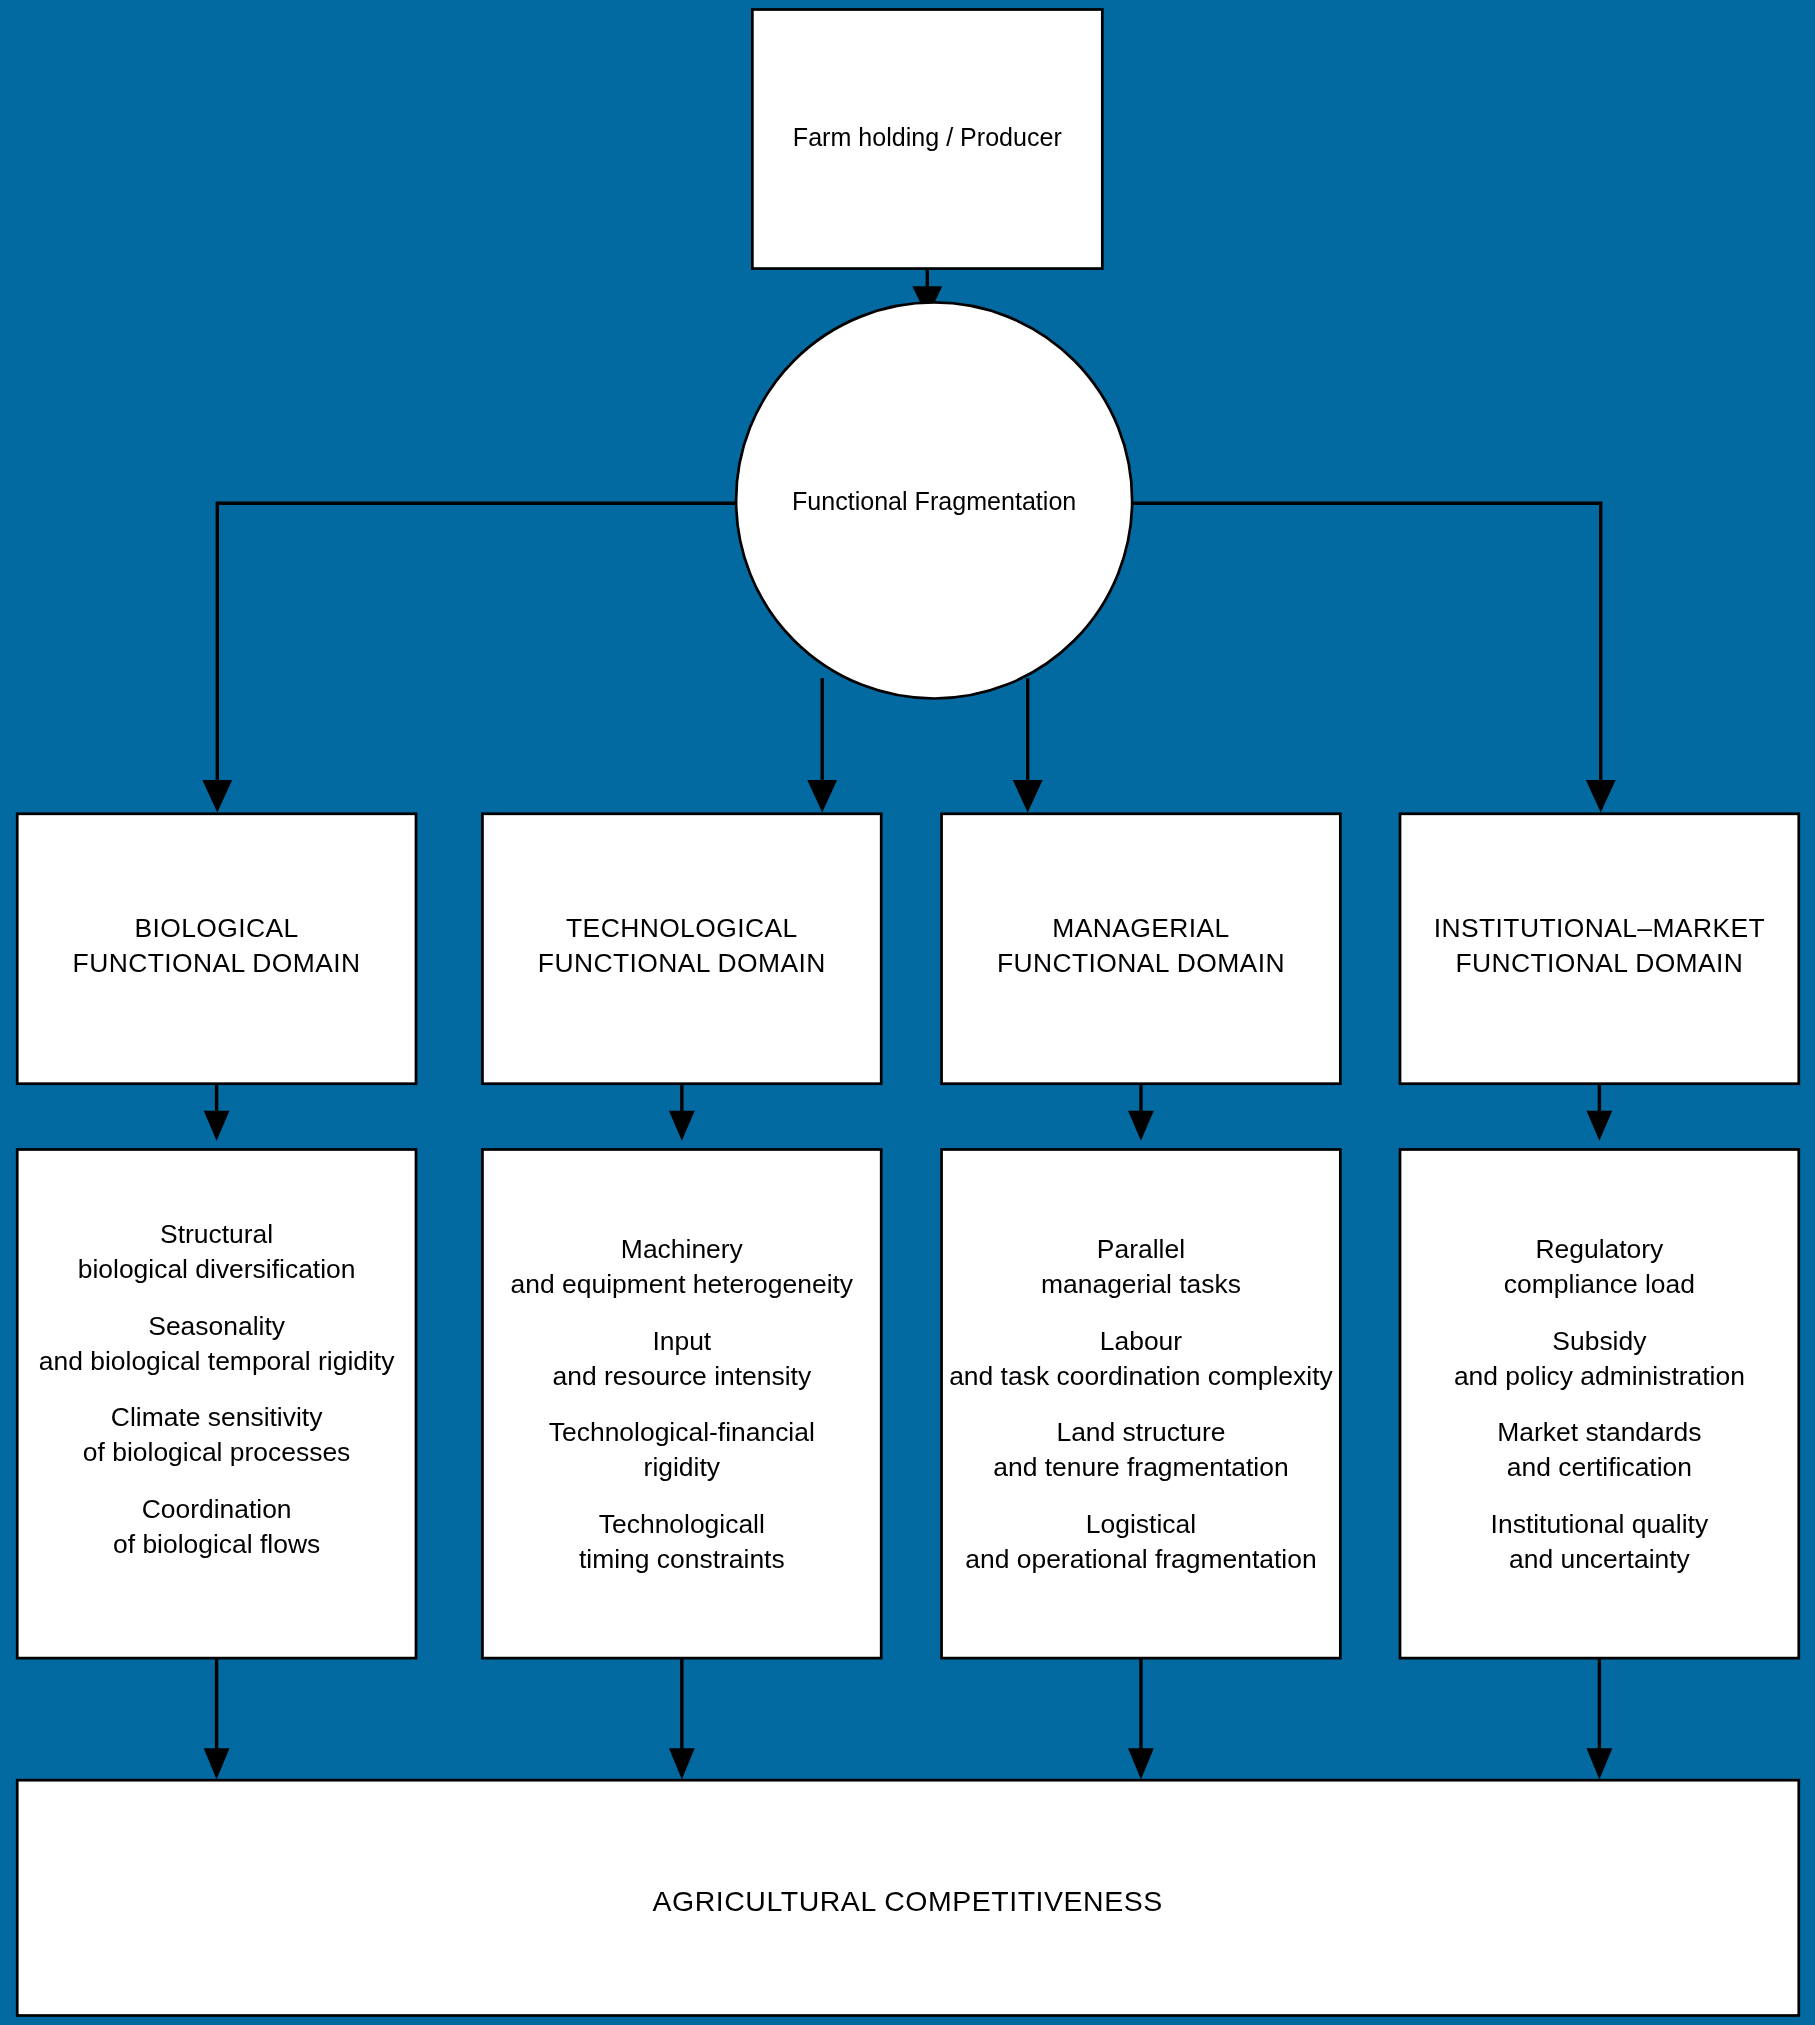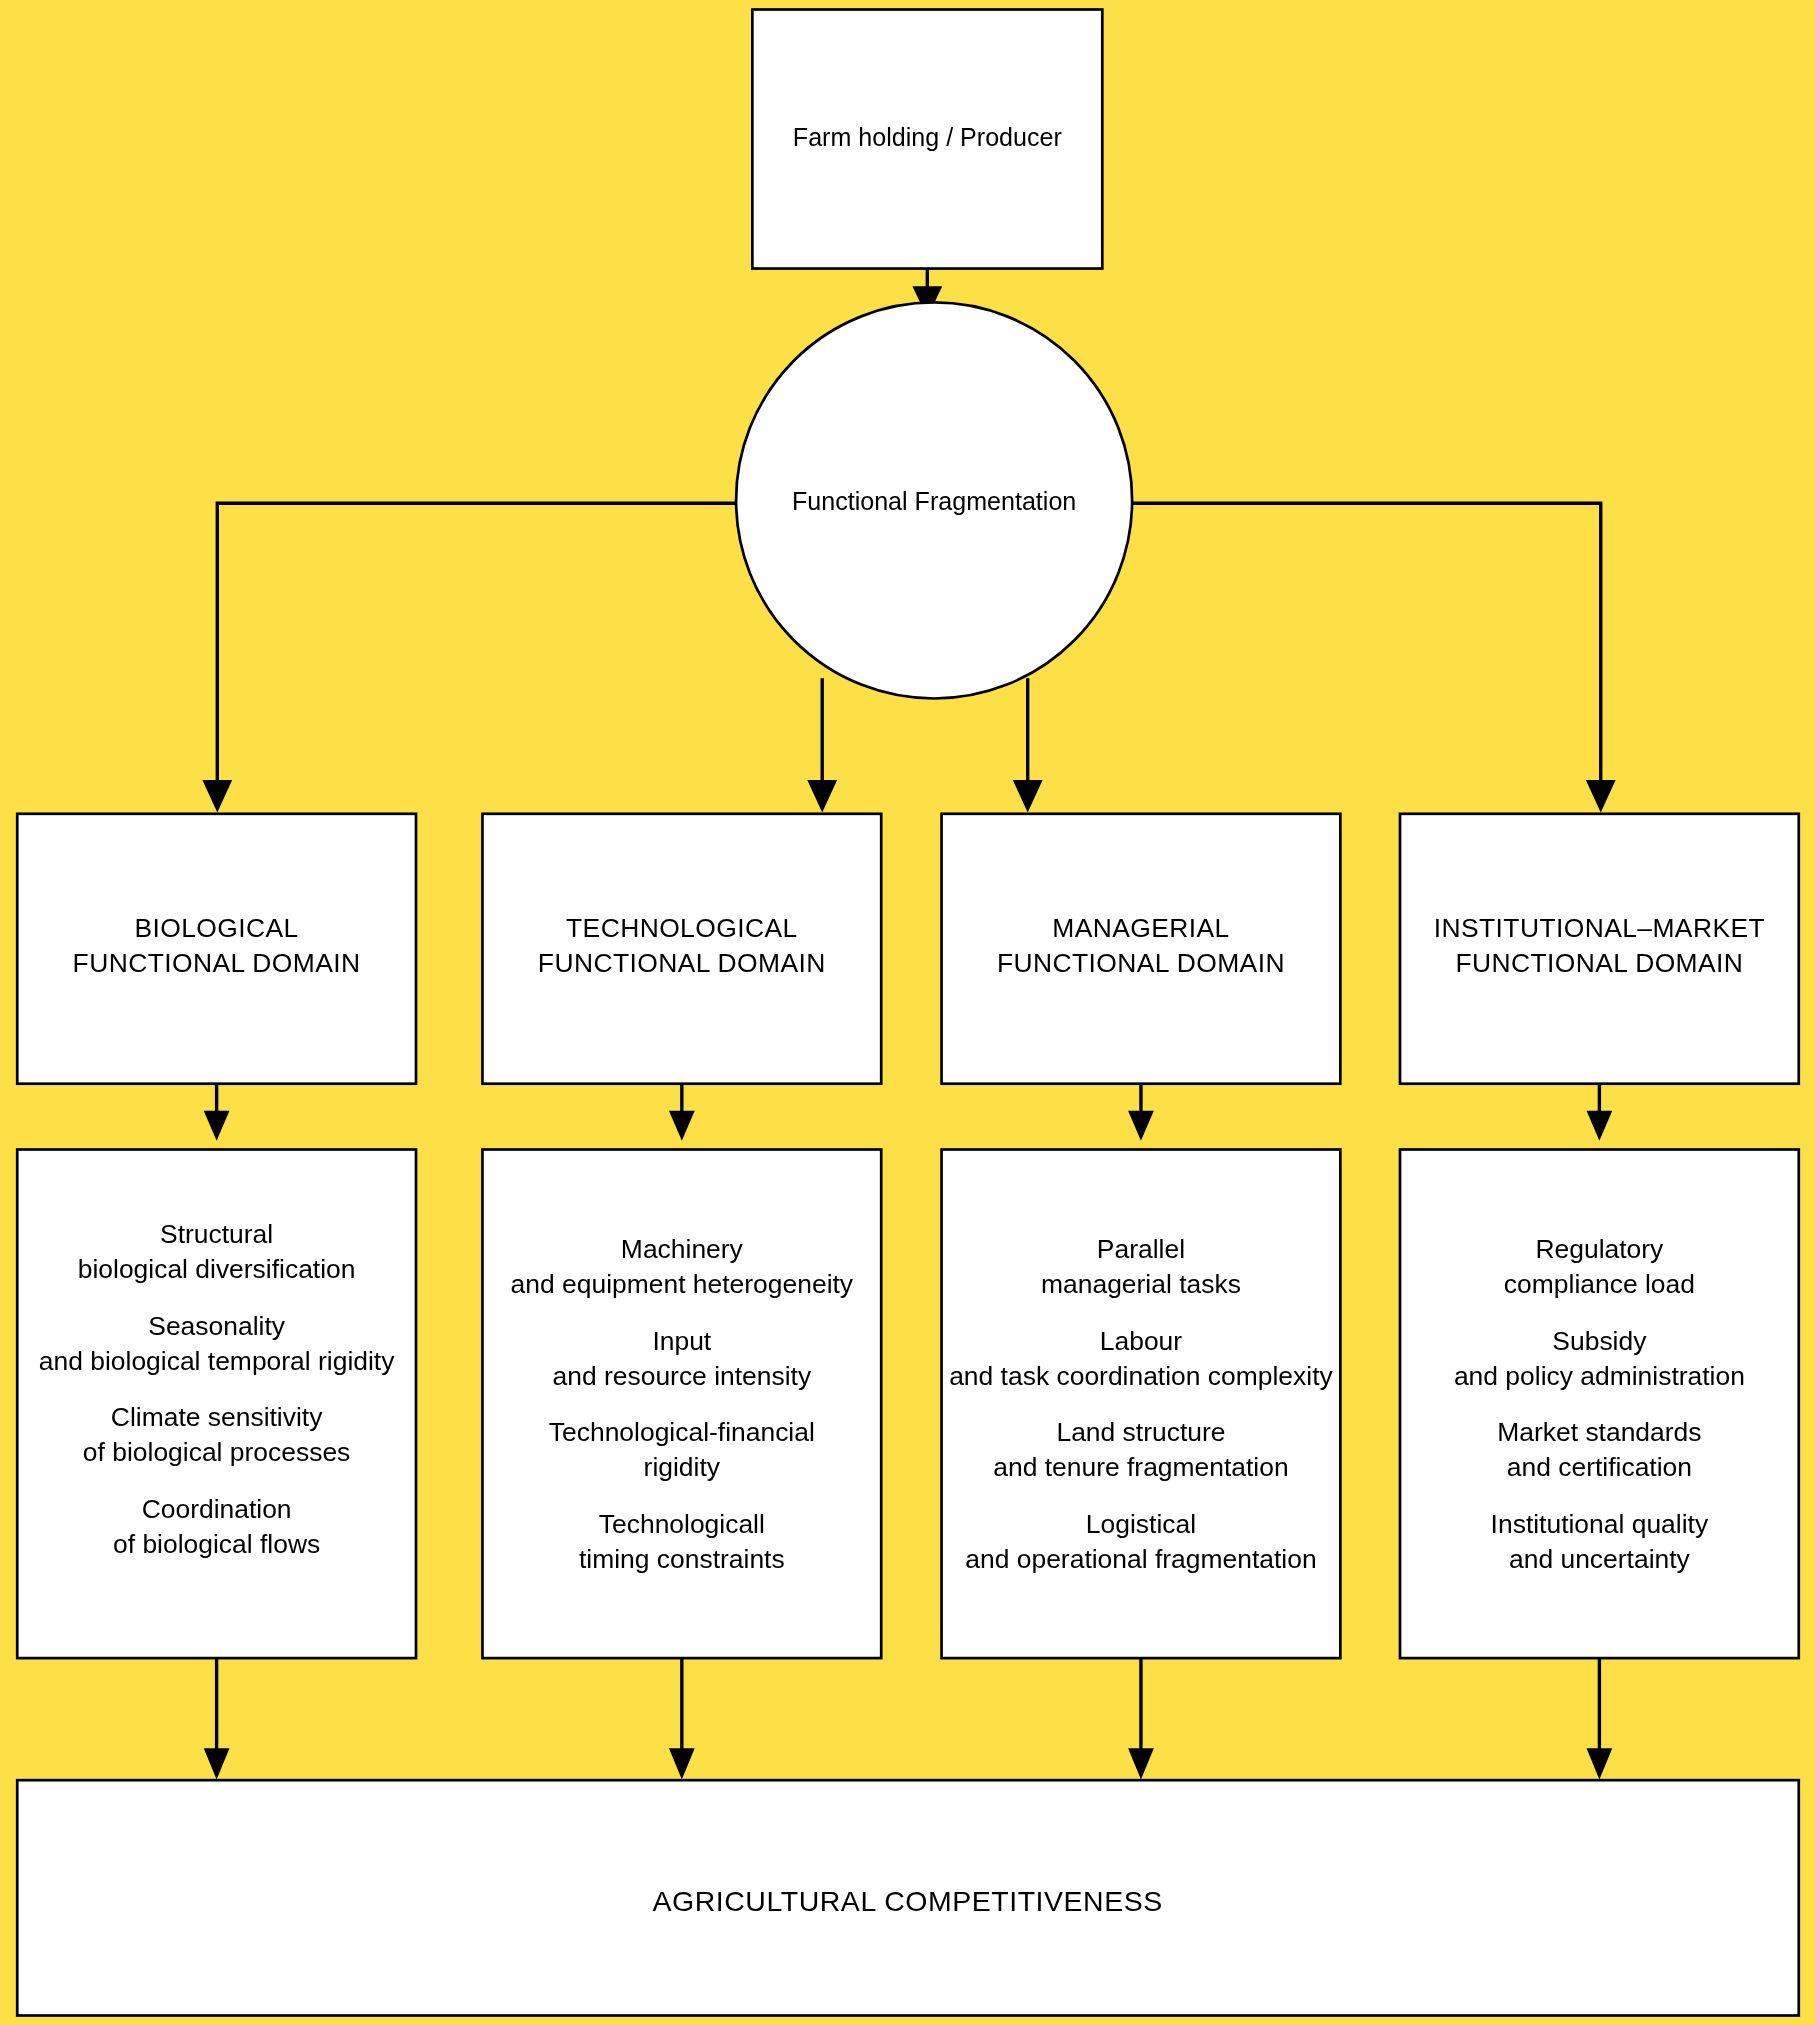--- a/index.html
+++ b/index.html
@@ -8,21 +8,21 @@
     background: #ffffff;
   }
   body {
     font-family: "Liberation Sans", sans-serif;
     color: #000000;
   }
   #diagram-root {
     width: 1816px;
     height: 2025px;
     position: relative;
-    background: #fde047;
+    background: #0369a1;
     overflow: hidden;
   }
   svg.flow {
     display: block;
     width: 1816px;
     height: 2025px;
   }
   .node-box {
     fill: #ffffff;
     stroke: #000000;

